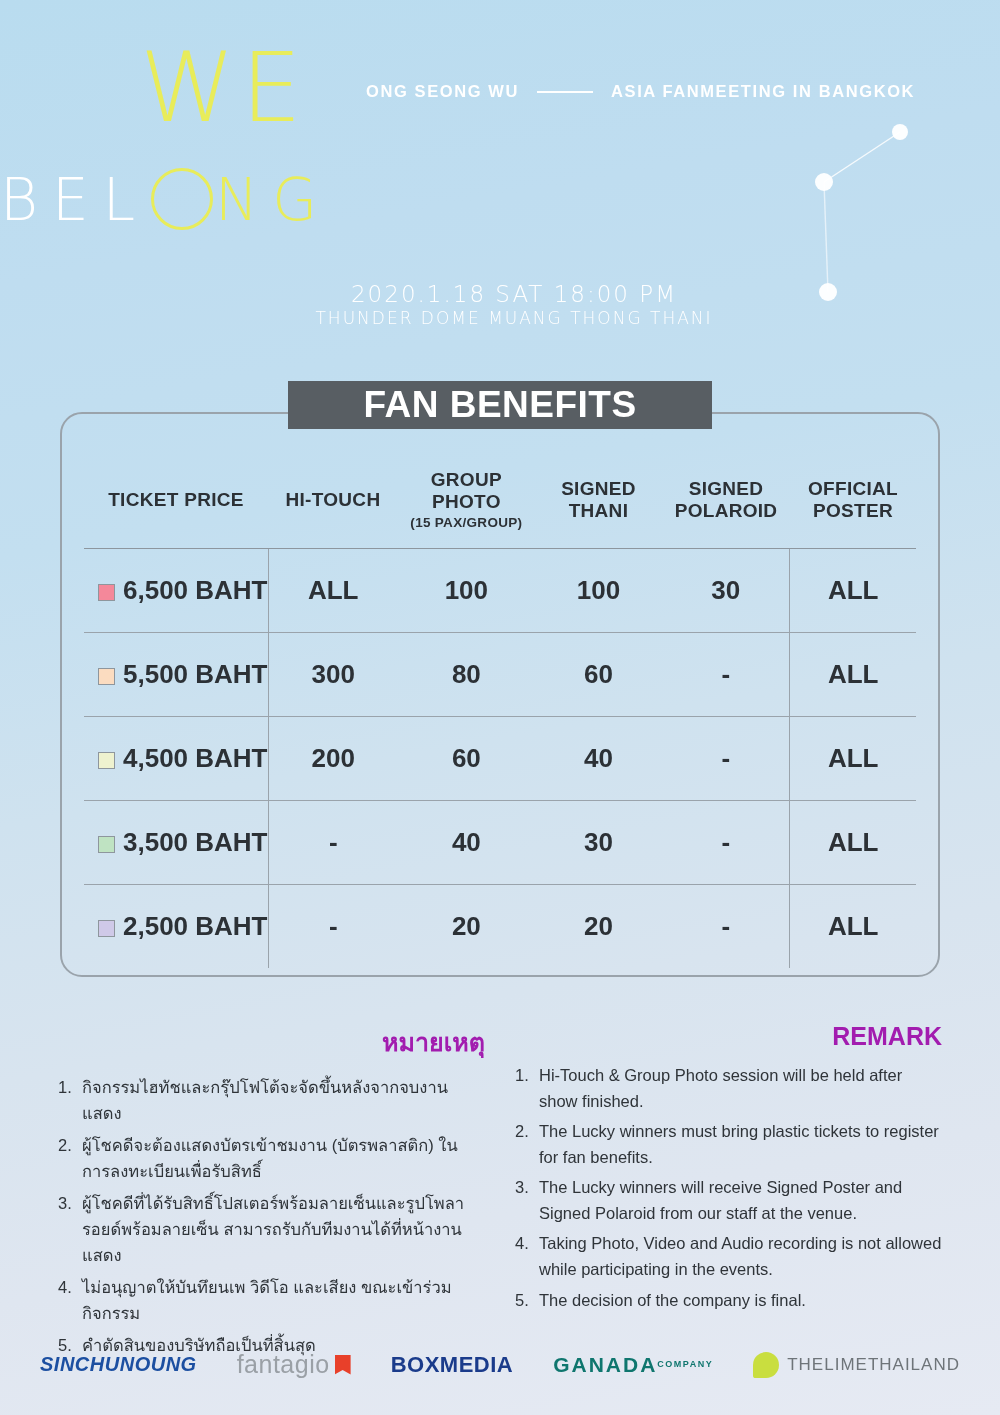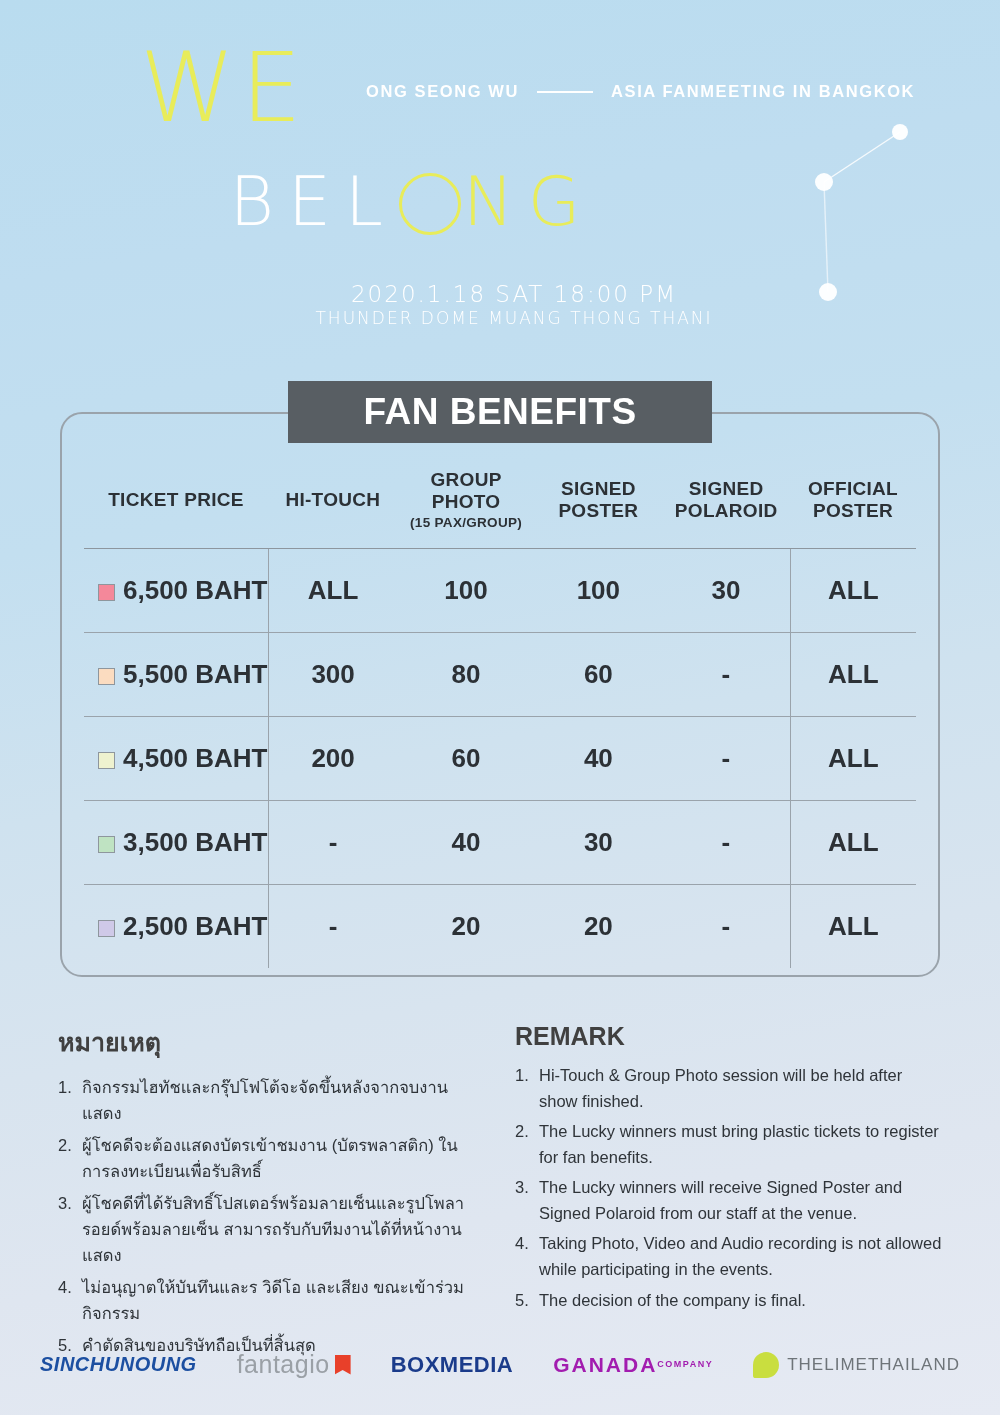--- a/index.html
+++ b/index.html
@@ -41,22 +41,21 @@
   }
   .head-line .dash {
     display: inline-block;
     width: 56px; height: 2px;
     background: #ffffff;
   }
 
   .belong {
     position: absolute;
     top: 168px; left: 0; width: 824px;
-    text-align: center;
-    font-size: 68px;
+    font-size: 58px;
     font-weight: 300;
     letter-spacing: 14px;
     color: #ffffff;
     font-family: "DejaVu Sans", sans-serif;
     line-height: 1;
   }
   .belong .o-ring {
     display: inline-block;
     width: 62px; height: 62px;
     border: 3px solid #e8ec5a;
@@ -78,21 +77,21 @@
   }
   .date-line { top: 281px; font-size: 23px; }
   .venue-line { top: 308px; font-size: 17px; }
 
   .dots-deco { position: absolute; right: 78px; top: 110px; width: 140px; height: 200px; }
 
   
   .benefits-title {
     position: absolute;
     left: 288px; top: 381px;
-    width: 424px; height: 62px;
+    width: 424px; height: 48px;
     background: #585e63;
     display: flex; align-items: center; justify-content: center;
     color: #ffffff;
     font-size: 37px;
     font-weight: bold;
     letter-spacing: 0.5px;
     z-index: 4;
   }
 
   
@@ -167,22 +166,23 @@
     position: absolute;
     top: 1022px; left: 0; width: 1000px;
     display: flex;
     padding: 0 58px;
     gap: 30px;
   }
   .remark-col { width: 440px; }
   .remark-col h3 {
     font-size: 25px;
     font-weight: bold;
-    color: #404040;
+    color: #a21caf;
     margin-bottom: 12px;
+    text-align: right;
   }
   .remark-col ol { list-style: none; }
   .remark-col li {
     display: flex;
     font-size: 16.5px;
     line-height: 1.55;
     color: #2f3439;
     margin-bottom: 5px;
   }
   .remark-col li .num { width: 24px; flex: none; }
@@ -201,21 +201,21 @@
   .sponsor { display: flex; align-items: center; font-size: 19px; letter-spacing: 0.5px; }
   .sp-sinchunoung { color: #1c4fa1; font-weight: bold; font-style: italic; font-size: 20px; letter-spacing: 0.5px; }
   .sp-fantagio { color: #9aa0a6; font-size: 25px; font-weight: 300; }
   .sp-fantagio .tag {
     display: inline-block; width: 16px; height: 20px;
     background: #e8402a; margin-left: 5px;
     clip-path: polygon(0 0, 100% 0, 100% 100%, 50% 78%, 0 100%);
     vertical-align: -2px;
   }
   .sp-boxmedia { color: #1a3b8b; font-weight: bold; font-size: 22px; letter-spacing: 0.5px; }
-  .sp-ganada { color: #a21caf; font-weight: bold; font-size: 21px; letter-spacing: 2px; text-align: center; line-height: 1.1; align-items: center; }
+  .sp-ganada { color: #0f766e; font-weight: bold; font-size: 21px; letter-spacing: 2px; text-align: center; line-height: 1.1; align-items: center; }
   .sp-ganada .sub { display: block; font-size: 9px; letter-spacing: 1.5px; font-weight: bold; }
   .sp-lime { color: #6e7479; font-size: 17px; letter-spacing: 1px; display: flex; align-items: center; }
   .sp-lime .leaf {
     width: 26px; height: 26px; background: #c9de3f;
     border-radius: 50% 50% 50% 10%;
     margin-right: 8px;
   }
 </style>
 </head>
 <body>
@@ -250,21 +250,21 @@
 
 <table class="benefits">
   <thead>
     <tr>
       <th class="price-head">TICKET PRICE</th>
       <th class="col-hitouch">HI-TOUCH</th>
       <th class="col-group">
         <span>GROUP PHOTO</span>
         <span class="sub">(15 PAX/GROUP)</span>
       </th>
-      <th class="col-signed-poster">SIGNED POSTER</th>
+      <th class="col-signed-poster">SIGNED THANI</th>
       <th class="col-signed-polaroid">SIGNED POLAROID</th>
       <th class="col-official">OFFICIAL POSTER</th>
     </tr>
   </thead>
   <tbody>
     <tr>
       <td class="price-cell"><span class="swatch" style="background:#f4889a"></span><span>6,500 BAHT</span></td>
       <td>ALL</td>
       <td>100</td>
       <td>100</td>
@@ -317,21 +317,21 @@
       <li>
           <span class="num">2.</span>
           <span class="txt">ผู้โชคดีจะต้องแสดงบัตรเข้าชมงาน (บัตรพลาสติก) ในการลงทะเบียนเพื่อรับสิทธิ์</span>
         </li>
       <li>
           <span class="num">3.</span>
           <span class="txt">ผู้โชคดีที่ได้รับสิทธิ์โปสเตอร์พร้อมลายเซ็นและรูปโพลารอยด์พร้อมลายเซ็น สามารถรับกับทีมงานได้ที่หน้างานแสดง</span>
         </li>
       <li>
           <span class="num">4.</span>
-          <span class="txt">ไม่อนุญาตให้บันทึนและร วิดีโอ และเสียง ขณะเข้าร่วมกิจกรรม</span>
+          <span class="txt">ไม่อนุญาตให้บันทึยนเพ วิดีโอ และเสียง ขณะเข้าร่วมกิจกรรม</span>
         </li>
       <li>
           <span class="num">5.</span>
           <span class="txt">คำตัดสินของบริษัทถือเป็นที่สิ้นสุด</span>
         </li>
     </ol>
   </div>
 
   <div class="remark-col en">
     <h3>REMARK</h3>

